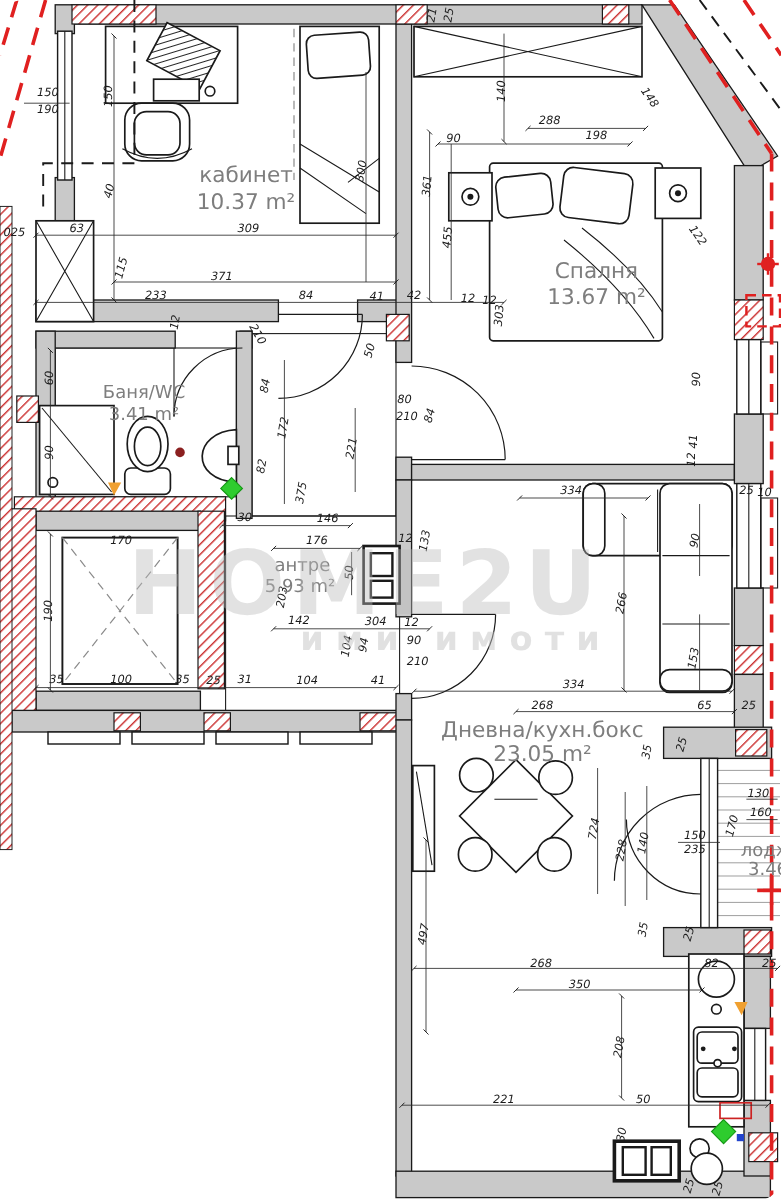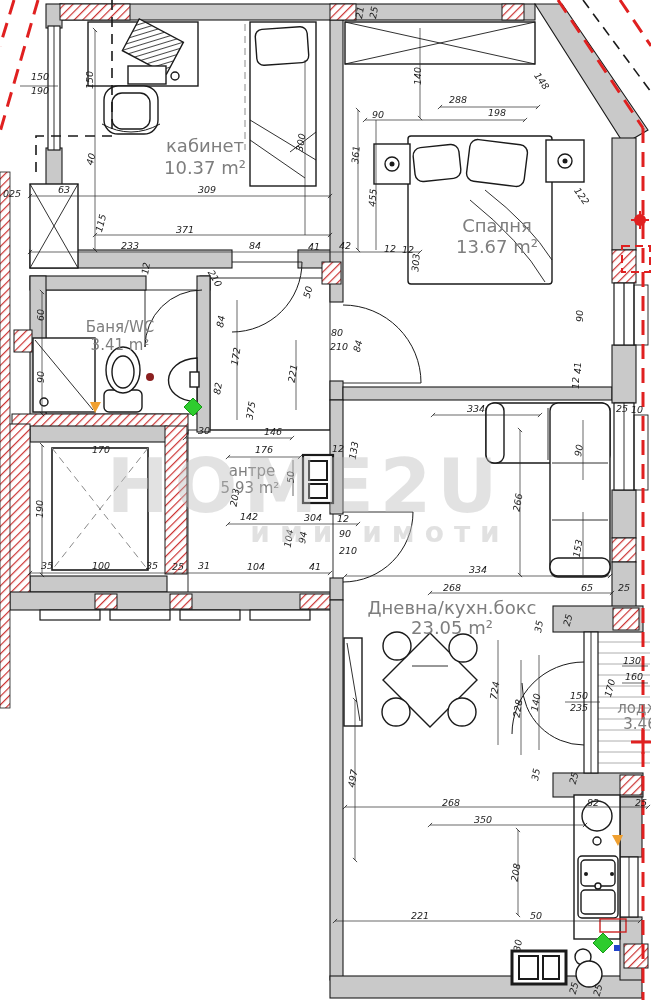--- a/index.html
+++ b/index.html
@@ -1,17 +1,17 @@
 <!DOCTYPE html>
 <html><head>
 <meta charset="utf-8">
 <style>
   html,body{margin:0;padding:0;background:#fff;}
   .canvas{position:relative;width:651px;height:1000px;background:#fff;overflow:hidden;
-          font-family:"DejaVu Sans",sans-serif;}
+          font-family:"DejaVu Sans",sans-serif;border-radius:19px;}
   svg{display:block;}
   .dim{font:italic 9.5px "DejaVu Sans",sans-serif;fill:#1c1c1c;text-anchor:middle;}
   .room-label{font:18px "DejaVu Sans",sans-serif;fill:#7e7e7e;text-anchor:middle;}
   .room-label-sm{font:15px "DejaVu Sans",sans-serif;fill:#7e7e7e;text-anchor:middle;}
   .wm1{font:bold 74px "DejaVu Sans",sans-serif;fill:#bcbcbc;opacity:.42;text-anchor:middle;letter-spacing:6px;}
   .wm2{font:bold 28px "DejaVu Sans",sans-serif;fill:#c4c4c4;opacity:.5;text-anchor:middle;letter-spacing:10px;}
   .wall{fill:#c9c9c9;stroke:#1a1a1a;stroke-width:1.1;}
   .hatch{fill:url(#redhatch);stroke:#1a1a1a;stroke-width:1;}
   .win{fill:#ffffff;stroke:#1a1a1a;stroke-width:1.2;}
   .furn{fill:#ffffff;stroke:#1a1a1a;stroke-width:1.4;}

